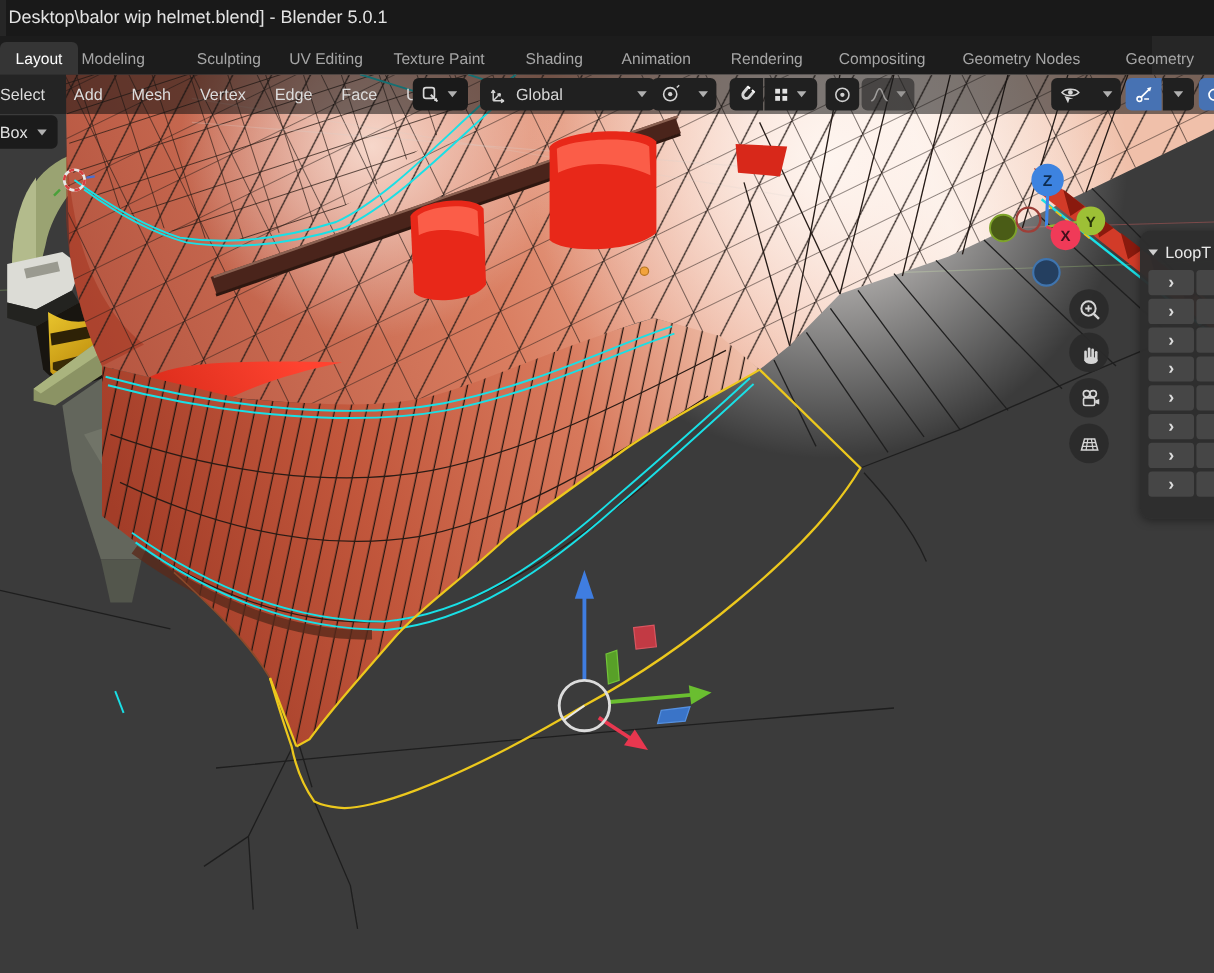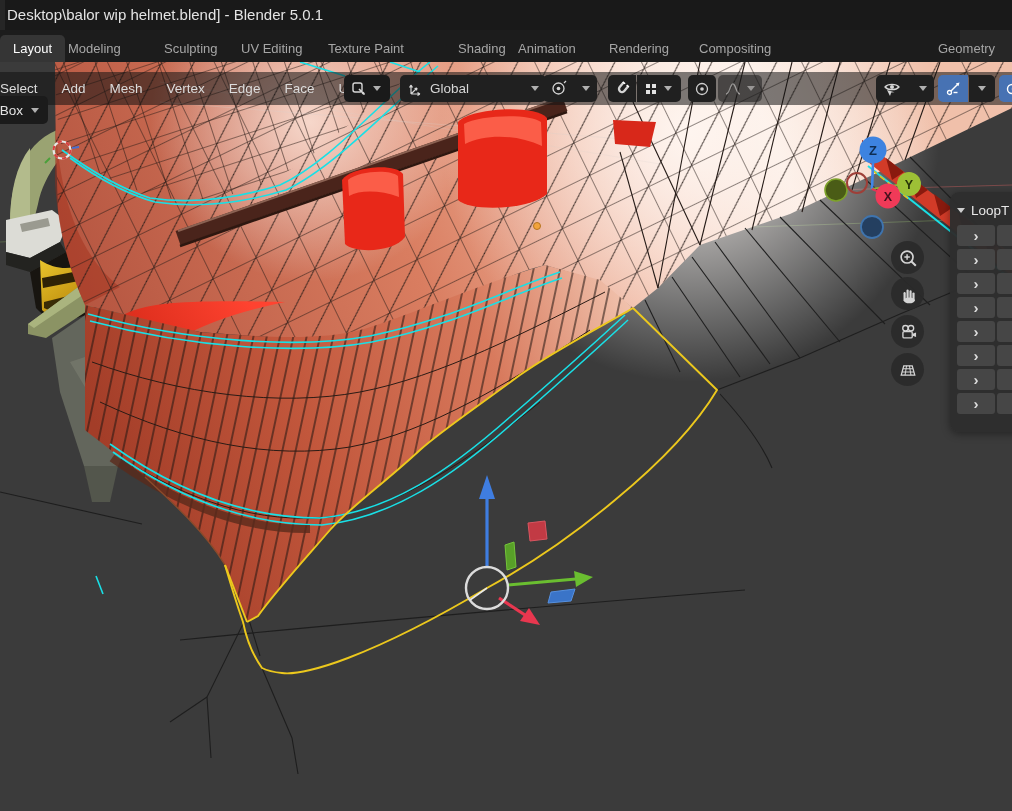--- a/index.html
+++ b/index.html
@@ -7,21 +7,21 @@
        font-family:"Liberation Sans","DejaVu Sans",sans-serif;
        -webkit-font-smoothing:antialiased;}
   .titlebar{position:absolute;left:5px;top:0;width:1012px;height:30px;background:#191919;
             color:#e3e3e3;font-size:15px;line-height:30px;white-space:nowrap;}
   .titlebar span{margin-left:2px;}
   .tabbar{position:absolute;left:0;top:30px;width:960px;height:32px;background:#1c1c1c;}
   .tab{position:absolute;top:5px;height:27px;line-height:27px;padding:0 13px;border-radius:5px 5px 0 0;
        color:#a6a6a6;font-size:13px;white-space:nowrap;cursor:default;}
   .tab.active{background:#353535;color:#fdfdfd;}
   .viewport{position:absolute;left:0;top:62px;width:1012px;height:749px;background:#3b3b3b;overflow:hidden;}
-  .vp-header{position:absolute;left:0;top:10px;width:1012px;height:33px;background:rgba(18,18,18,.55);z-index:5;}
+  .vp-header{position:absolute;left:0;top:0;width:1012px;height:33px;background:rgba(18,18,18,.55);z-index:5;}
   .menus{position:absolute;left:-8px;top:0;height:33px;display:flex;align-items:center;gap:24px;padding-left:8px;}
   .menu{color:#dcdcdc;font-size:13.5px;white-space:nowrap;}
   .pill{position:absolute;top:3px;height:27px;background:#202020;border-radius:5px;display:flex;
         align-items:center;gap:6px;padding:0 7px;color:#d6d6d6;font-size:13.5px;box-sizing:border-box;}
   .tri{width:0;height:0;border-left:4px solid transparent;border-right:4px solid transparent;
        border-top:5px solid #b0b0b0;display:inline-block;}
   .ico{display:inline-flex;align-items:center;justify-content:center;}
   .boxtool{position:absolute;left:-30px;top:34px;width:78px;height:28px;background:#1b1b1b;border-radius:5px;
            z-index:5;display:flex;align-items:center;justify-content:flex-end;gap:8px;padding-right:9px;
            color:#e3e3e3;font-size:13.5px;box-sizing:border-box;}
@@ -44,24 +44,25 @@
 <div class="titlebar">
   <span>Desktop\balor wip helmet.blend] - Blender 5.0.1</span>
 </div>
 
 <div class="tabbar">
   <span class="tab active" style="left:0">Layout</span>
   <span class="tab" style="left:55px">Modeling</span>
   <span class="tab" style="left:151px">Sculpting</span>
   <span class="tab" style="left:228px">UV Editing</span>
   <span class="tab" style="left:315px">Texture Paint</span>
-  <span class="tab" style="left:445px">Shading</span>
+  <span class="tab" style="left:425px">Shading</span>
   <span class="tab" style="left:505px">Animation</span>
   <span class="tab" style="left:596px">Rendering</span>
   <span class="tab" style="left:686px">Compositing</span>
+  <span class="tab" style="left:789px">Geometry Nodes</span>
   <span class="tab" style="left:925px">Geometry</span>
 </div>
 
 <div class="viewport">
 
 <svg width="1012" height="749" viewBox="0 0 1012 749">
   <defs>
     <linearGradient id="gTop" x1="100" y1="300" x2="900" y2="-20" gradientUnits="userSpaceOnUse">
       <stop offset="0" stop-color="#b55540"></stop>
           <stop offset=".38" stop-color="#d97d60"></stop>

